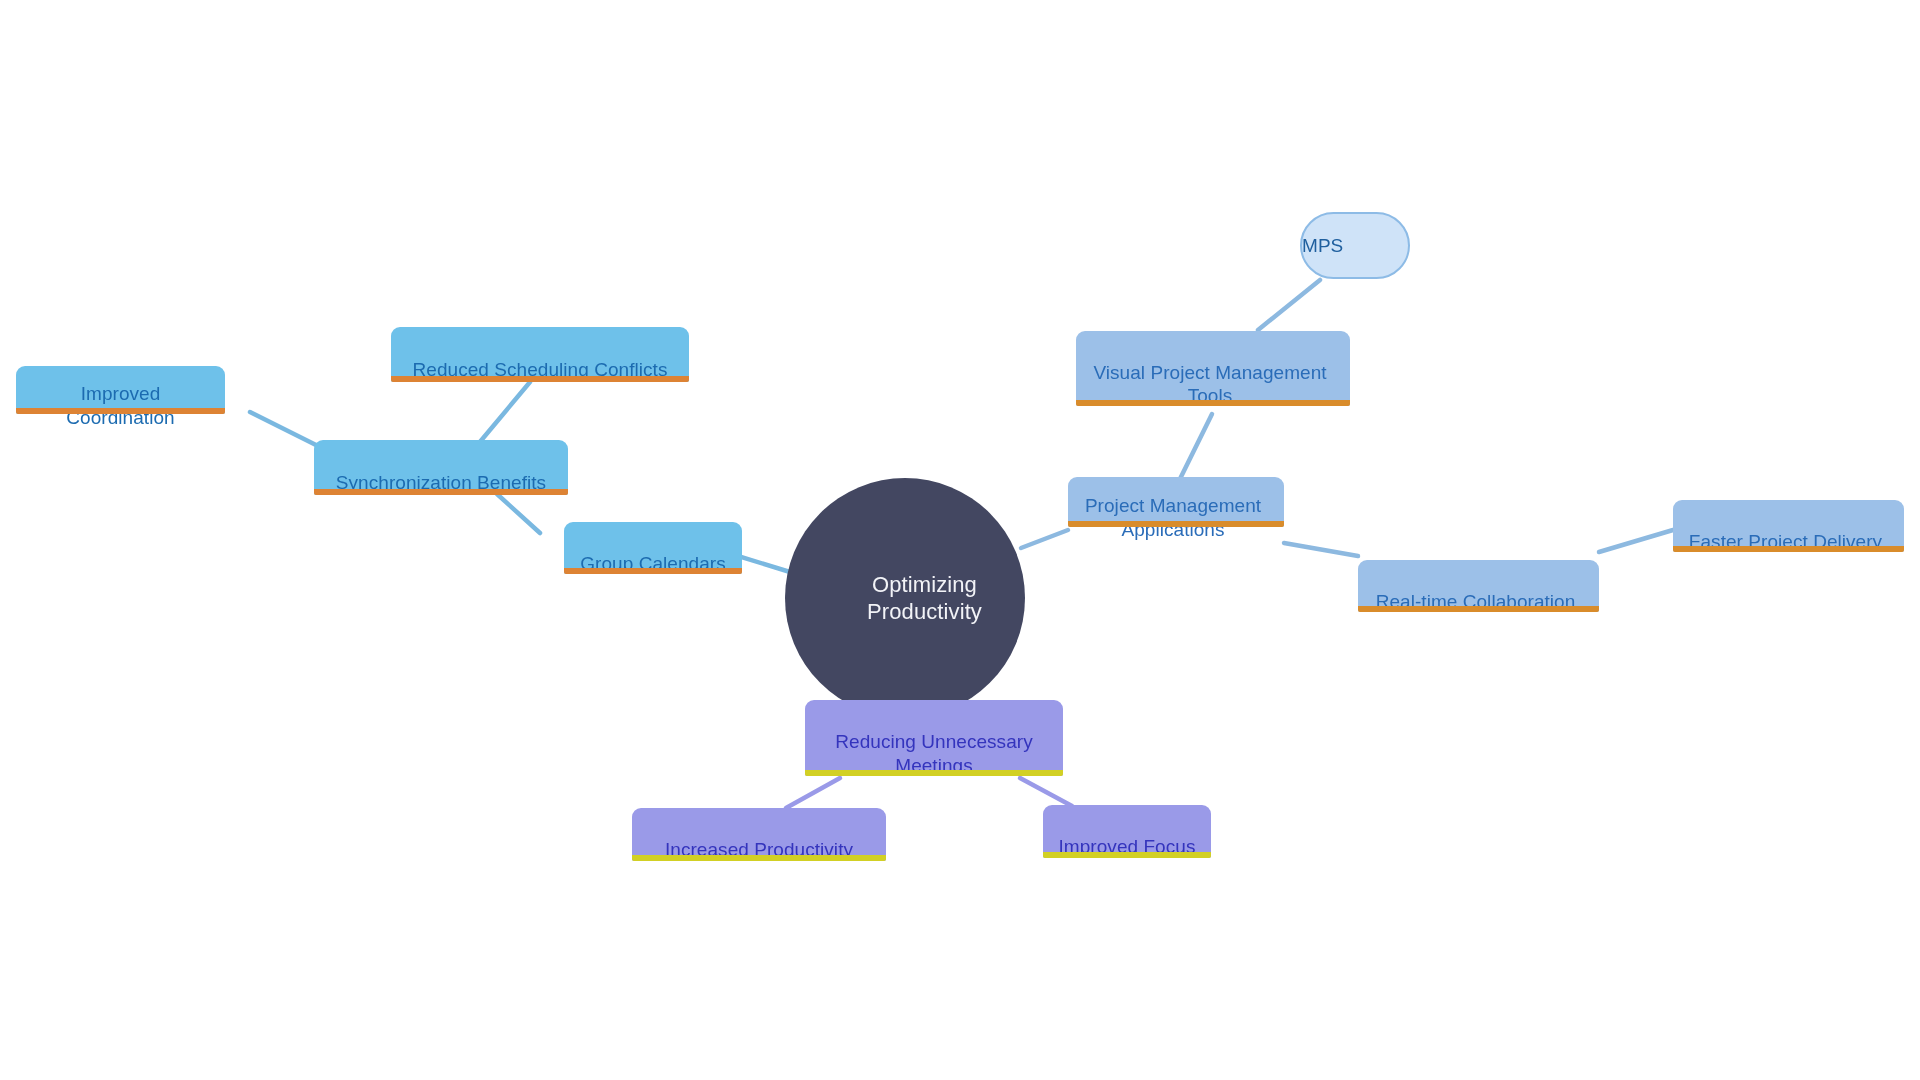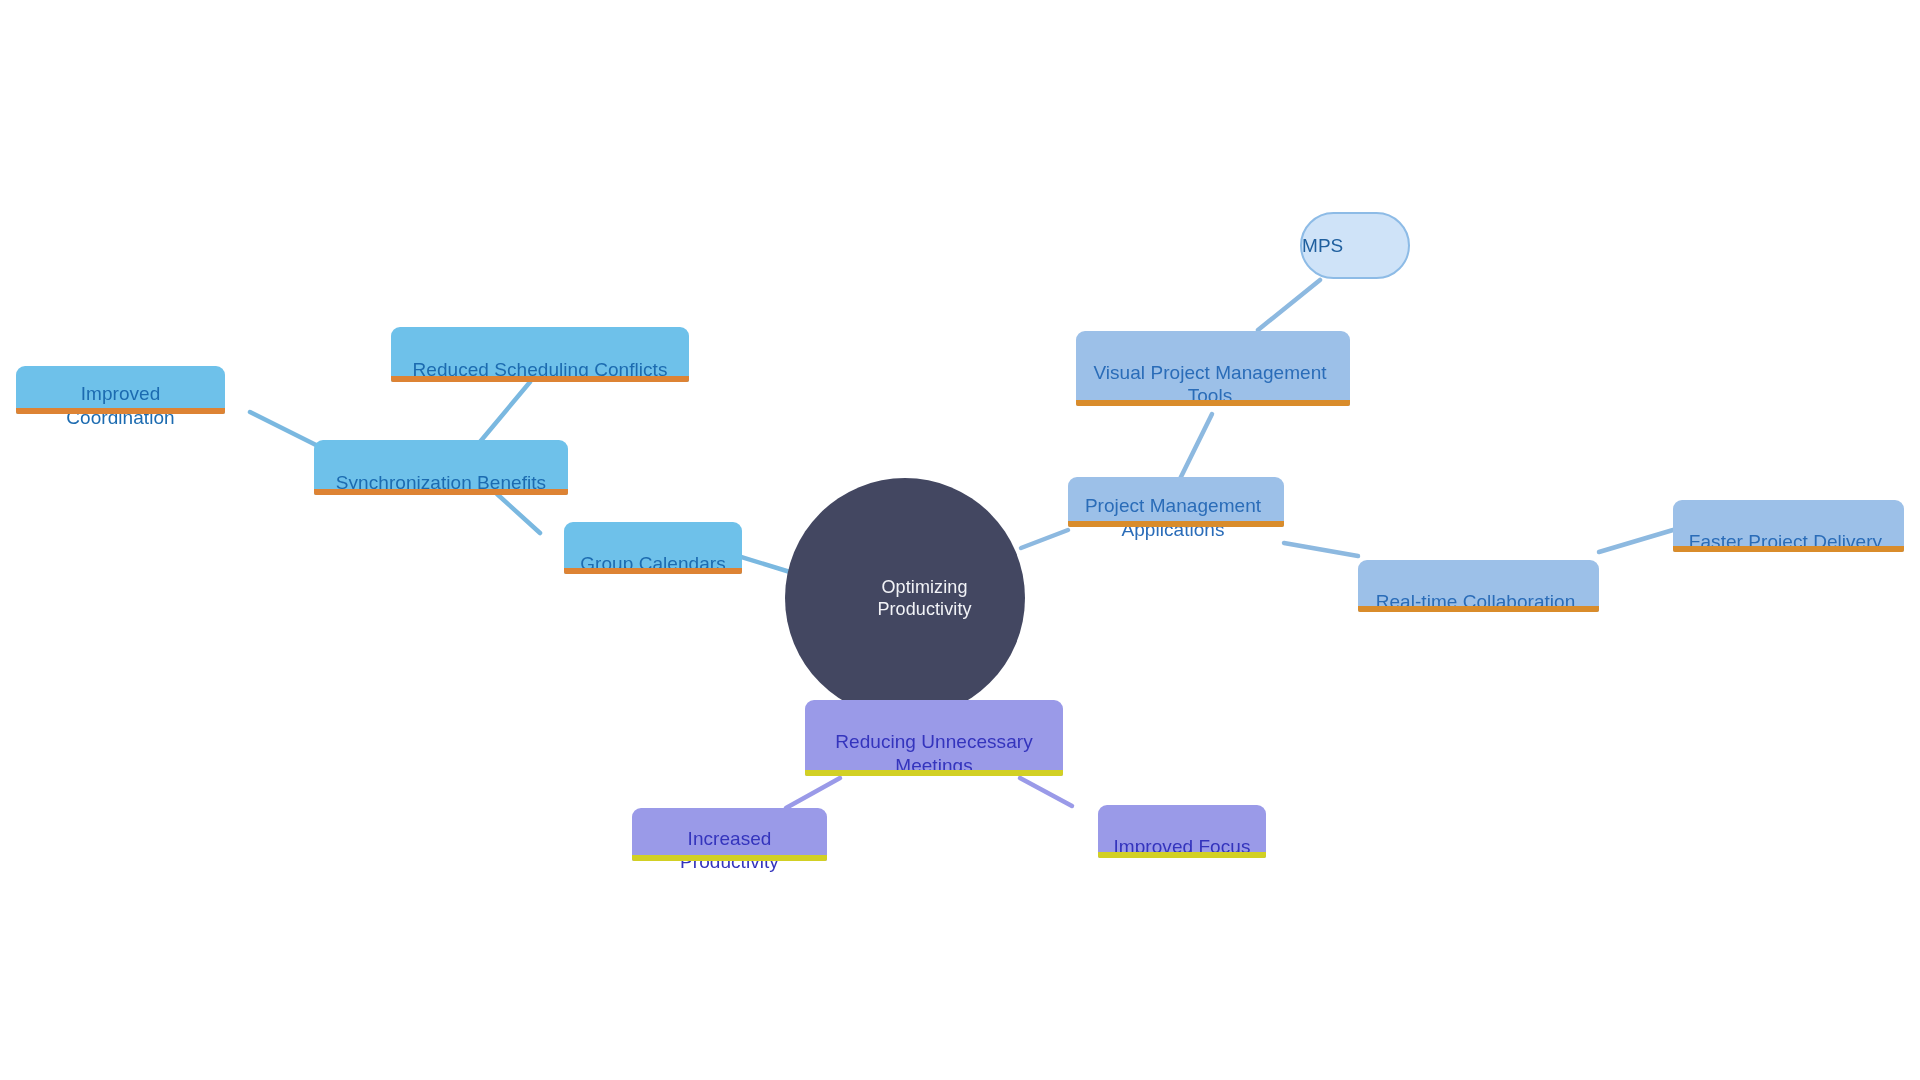--- a/index.html
+++ b/index.html
@@ -31,21 +31,21 @@
     position: absolute;
     border-radius: 50%;
     display: flex;
     align-items: center;
     justify-content: center;
     text-align: center;
     box-sizing: border-box;
   }
   .central-label {
     color: #f2f3f7;
-    font-size: 18px;
+    font-size: 22px;
     font-weight: 400;
     letter-spacing: 0.1px;
     line-height: 1.25;
     padding: 0 16px;
     margin-left: 39px;
   }
 
   
   .node {
     position: absolute;
@@ -184,23 +184,23 @@
   <div class="node branch-steel" style="left:1673px; top:500px; width:231px; height:52px;">
     <span class="node-label">Faster Project Delivery</span>
     <span class="underline"></span>
   </div>
 
   <div class="node branch-purple" style="left:805px; top:700px; width:258px; height:76px;">
     <span class="node-label">Reducing Unnecessary Meetings</span>
     <span class="underline"></span>
   </div>
 
-  <div class="node branch-purple" style="left:632px; top:808px; width:195px; height:53px;">
+  <div class="node branch-purple" style="left:632px; top:808px; width:254px; height:53px;">
     <span class="node-label">Increased Productivity</span>
     <span class="underline"></span>
   </div>
 
-  <div class="node branch-purple" style="left:1098px; top:805px; width:168px; height:53px;">
+  <div class="node branch-purple" style="left:1043px; top:805px; width:168px; height:53px;">
     <span class="node-label">Improved Focus</span>
     <span class="underline"></span>
   </div>
 
 </div>
 
 </body></html>

